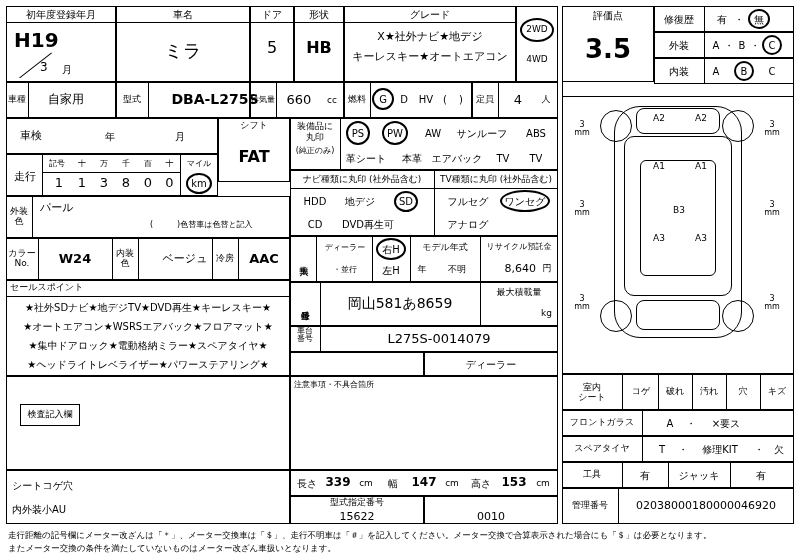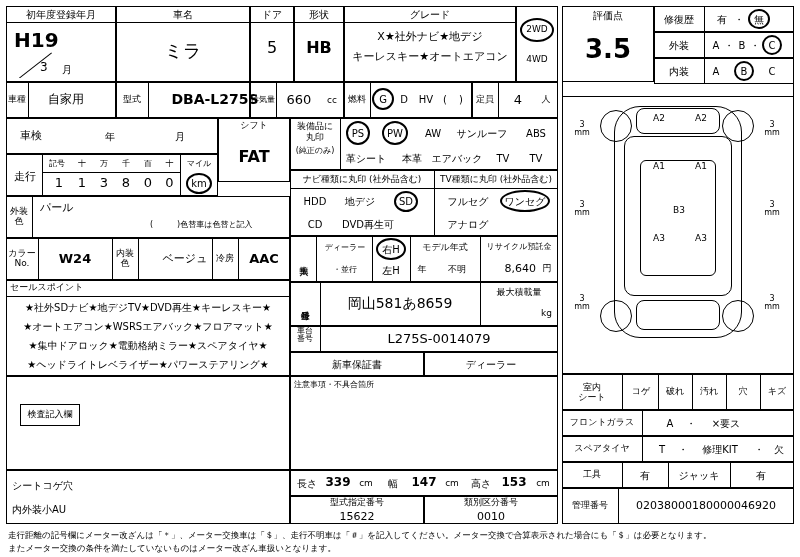--- a/index.html
+++ b/index.html
@@ -245,21 +245,20 @@
   <div class="bx" style="left:290px;top:326px;width:268px;height:26px;"></div>
   <div class="lbl f9" style="left:290px;top:326px;width:30px;height:18px;line-height:1.05;font-family:Liberation Serif, serif;">
     <span style="white-space:pre-line;font-size:8px;">車台
 番号</span>
   </div>
   <div class="vline" style="left:320px;top:327px;height:24px;"></div>
   <div class="lbl f13" style="left:320px;top:327px;width:238px;height:24px;">L275S-0014079</div>
 
   <div class="hline" style="left:291px;top:352px;width:266px;"></div>
   <div class="bx" style="left:290px;top:352px;width:134px;height:24px;"></div>
-  <div class="lbl f10" style="left:290px;top:352px;width:134px;height:24px;">新車保証書</div>
   <div class="bx" style="left:424px;top:352px;width:134px;height:24px;"></div>
   <div class="lbl f10" style="left:424px;top:352px;width:134px;height:24px;">ディーラー</div>
 
   <div class="hline" style="left:7px;top:376px;width:550px;"></div>
   <div class="bx" style="left:290px;top:376px;width:268px;height:94px;"></div>
   <div class="lbl f8 l" style="left:294px;top:378px;width:160px;height:14px;">注意事項・不具合箇所</div>
 
   <div class="bx" style="left:6px;top:376px;width:284px;height:94px;"></div>
   <div class="bx" style="left:20px;top:404px;width:60px;height:22px;"></div>
   <div class="lbl f9" style="left:20px;top:404px;width:60px;height:22px;">検査記入欄</div>
@@ -277,21 +276,20 @@
   <div class="lbl f12 b" style="left:406px;top:470px;width:36px;height:26px;">147</div>
   <div class="lbl f9" style="left:442px;top:472px;width:20px;height:24px;">cm</div>
   <div class="lbl f10" style="left:466px;top:470px;width:30px;height:26px;">高さ</div>
   <div class="lbl f12 b" style="left:496px;top:470px;width:36px;height:26px;">153</div>
   <div class="lbl f9" style="left:532px;top:472px;width:22px;height:24px;">cm</div>
 
   <div class="bx" style="left:290px;top:496px;width:134px;height:28px;"></div>
   <div class="lbl f9" style="left:290px;top:496px;width:134px;height:14px;">型式指定番号</div>
   <div class="lbl f11" style="left:290px;top:510px;width:134px;height:14px;">15622</div>
   <div class="bx" style="left:424px;top:496px;width:134px;height:28px;"></div>
-  <div class="lbl f9" style="left:424px;top:496px;width:134px;height:14px;">類別区分番号</div>
   <div class="lbl f11" style="left:424px;top:510px;width:134px;height:14px;">0010</div>
 
   <div class="bx" style="left:562px;top:6px;width:92px;height:76px;"></div>
   <div class="lbl f10" style="left:562px;top:8px;width:92px;height:14px;">評価点</div>
   <div class="lbl f26 b" style="left:562px;top:26px;width:92px;height:46px;">3.5</div>
 
   <div class="bx" style="left:654px;top:6px;width:140px;height:26px;"></div>
   <div class="lbl f10" style="left:654px;top:6px;width:50px;height:26px;">修復歴</div>
   <div class="vline" style="left:704px;top:7px;height:24px;"></div>
   <div class="lbl f10" style="left:712px;top:6px;width:20px;height:26px;">有</div>

